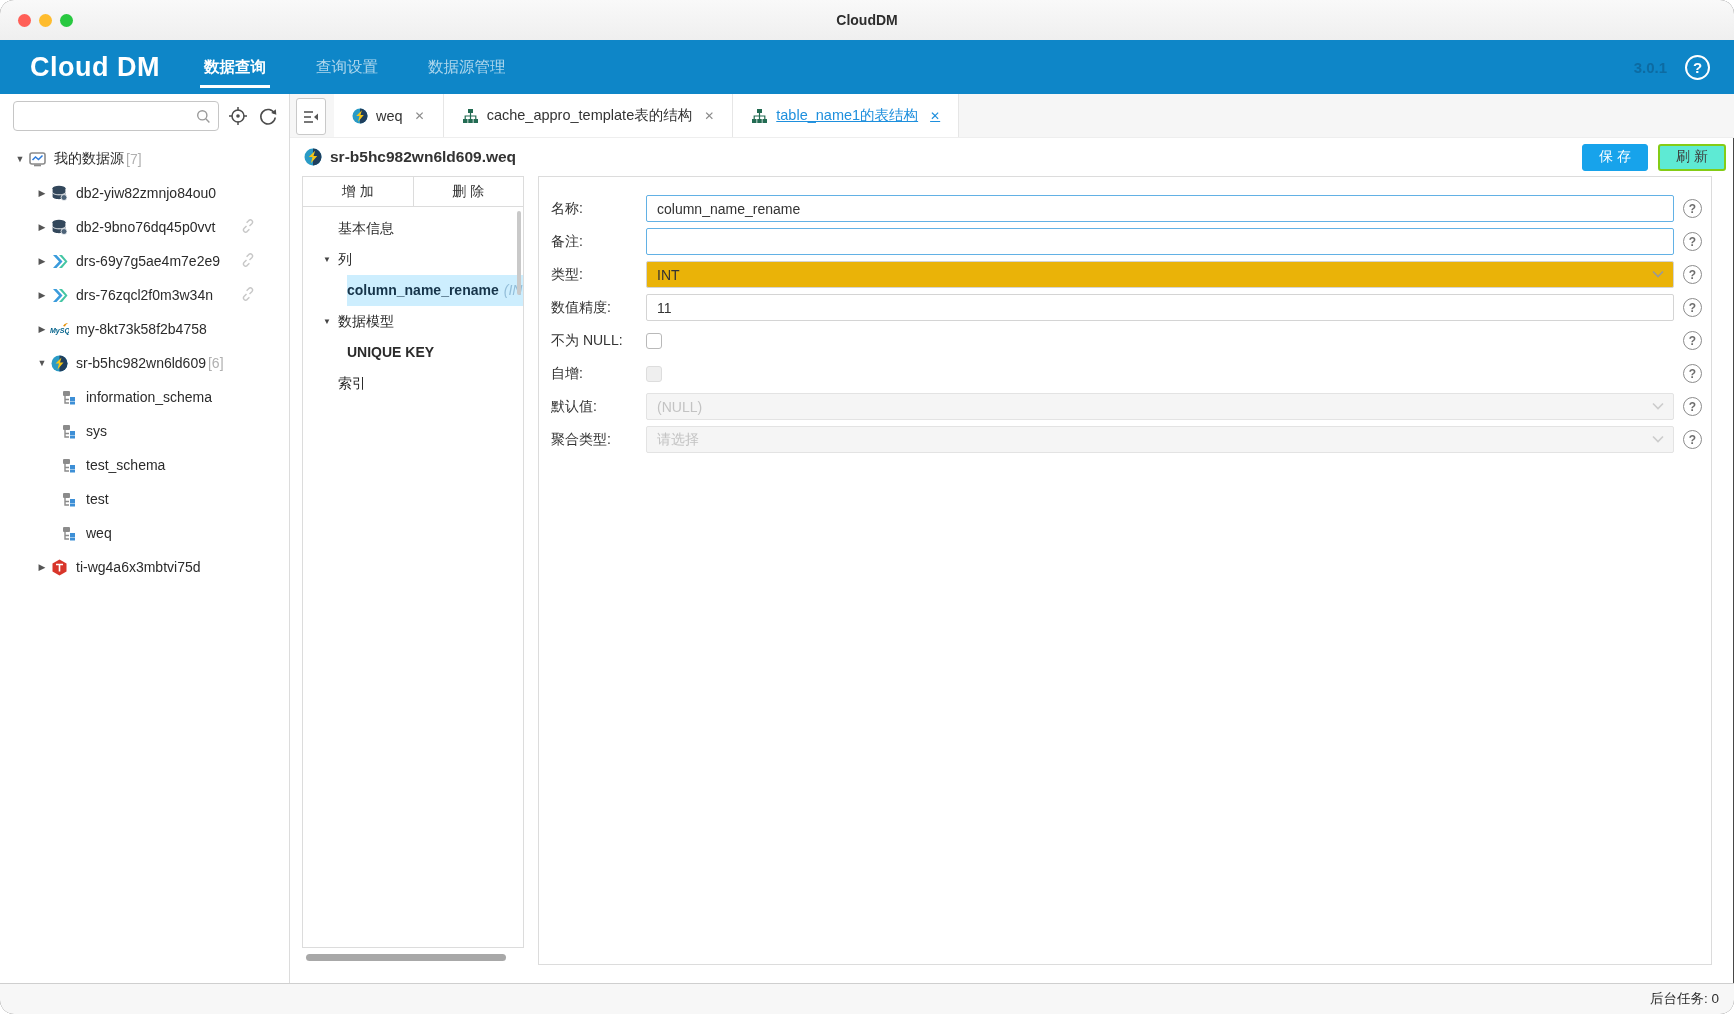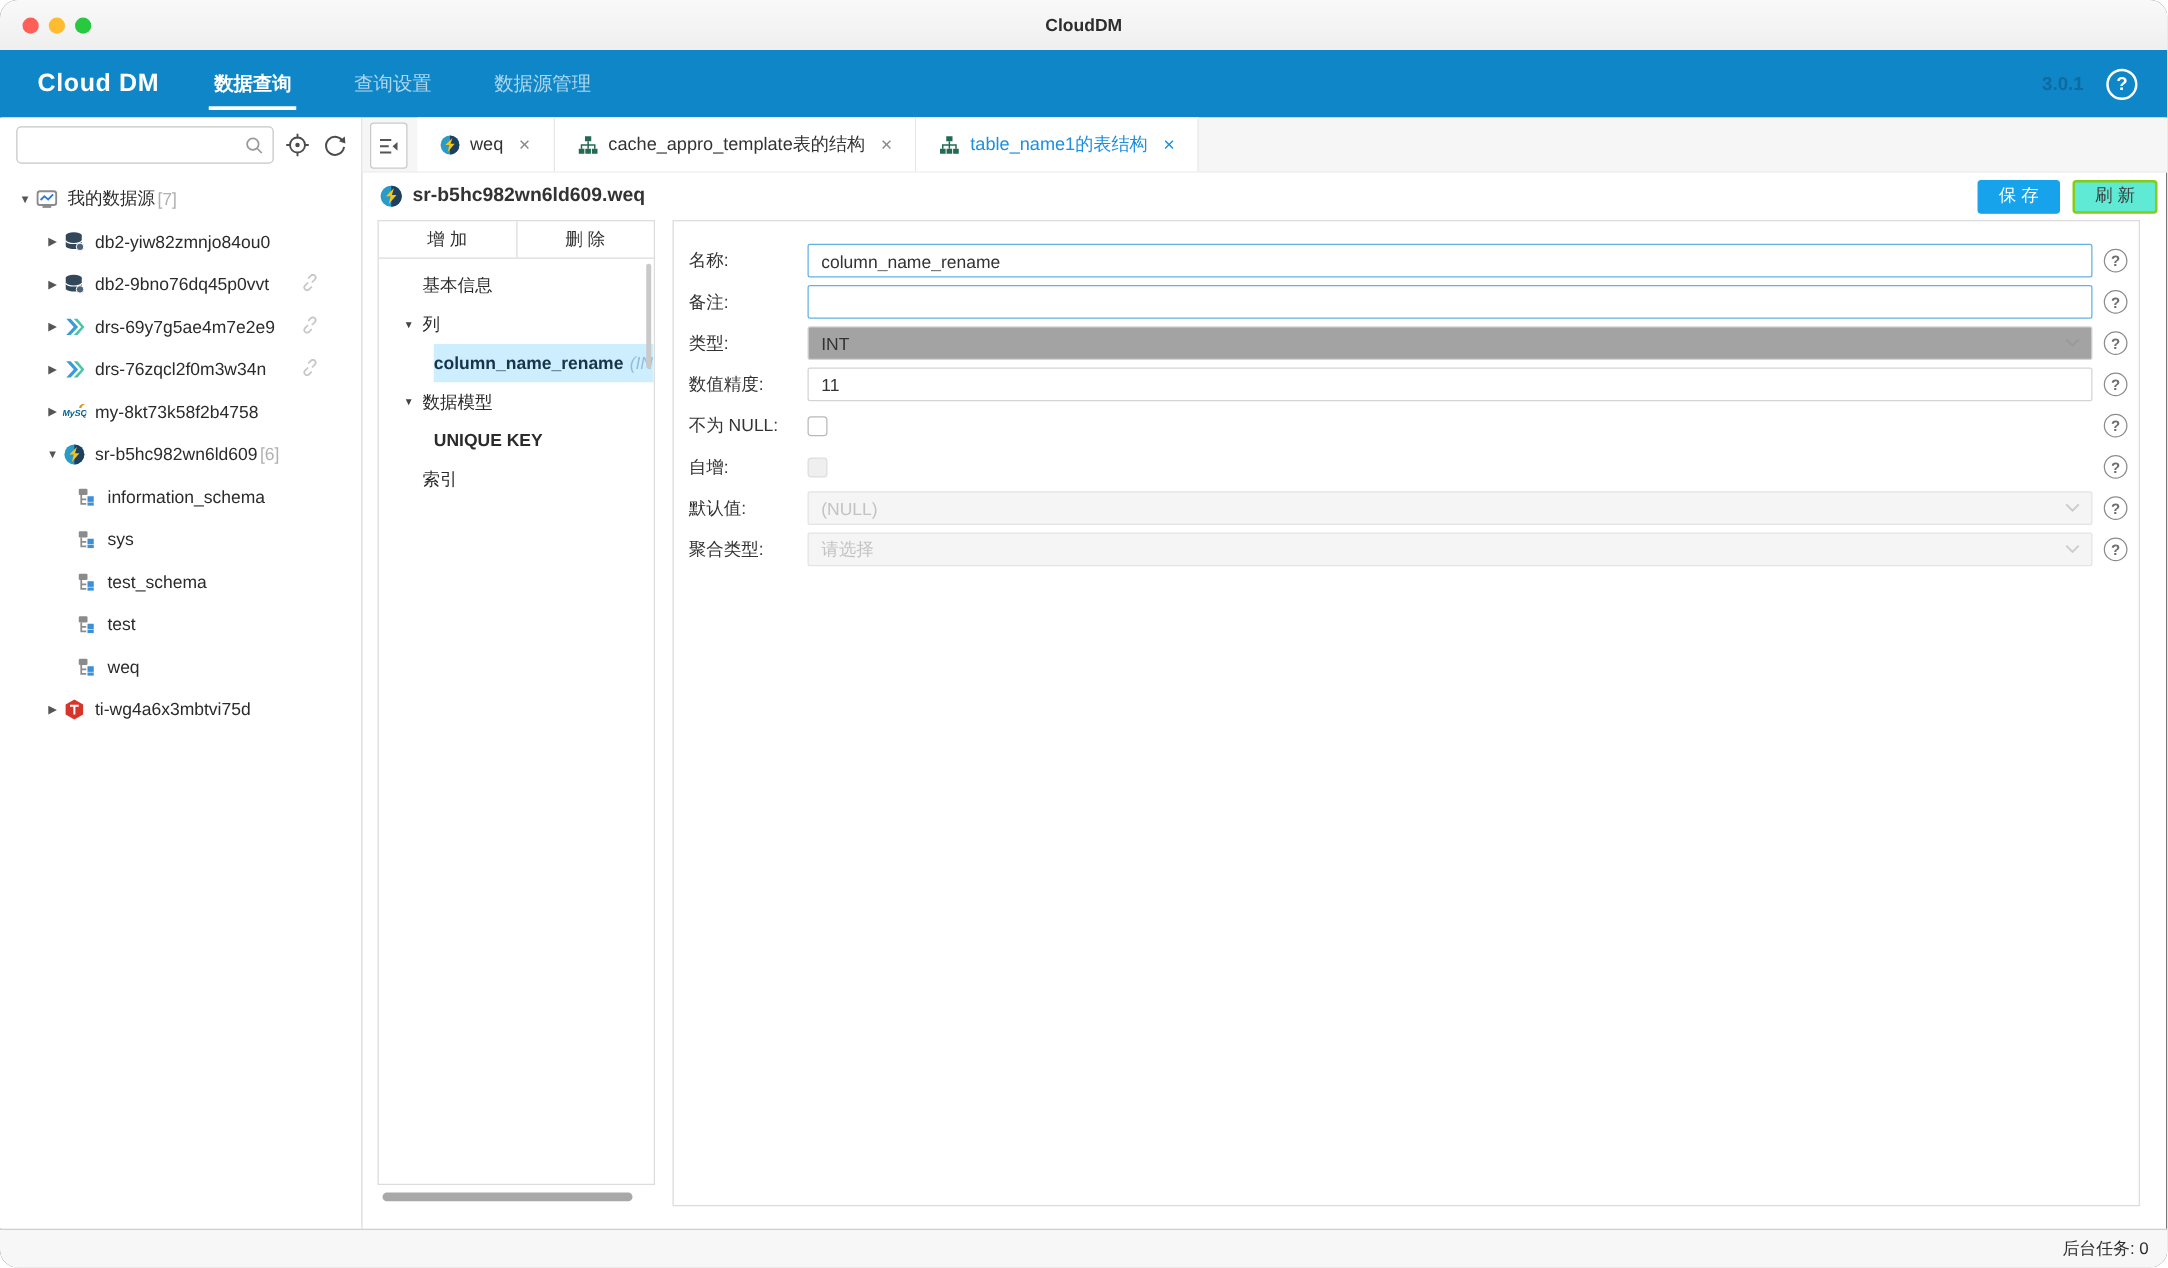--- a/index.html
+++ b/index.html
@@ -12,21 +12,21 @@
   }
   
   .titlebar{ height:40px; background:linear-gradient(#f9f9f9,#efefef); position:relative;
     display:flex; align-items:center; justify-content:center; flex:0 0 auto;}
   .tlights{ position:absolute; left:18px; top:14px; display:flex; gap:8px;}
   .tl{ width:13px; height:13px; border-radius:50%;}
   .tl.red{ background:#ff5f57;} .tl.yellow{ background:#febc2e;} .tl.green{ background:#28c840;}
   .wtitle{ font-size:14px; font-weight:bold; color:#2d2d2d;}
   
   .appheader{ height:54px; background:#0e86c8; display:flex; align-items:center; padding:0 24px 0 30px; flex:0 0 auto;}
-  .logo{ color:#fff; font-size:20px; font-weight:bold; letter-spacing:0.5px; margin-right:40px;}
+  .logo{ color:#fff; font-size:27px; font-weight:bold; letter-spacing:0.5px; margin-right:40px;}
   .nav{ display:flex; height:100%;}
   .nav-item{ position:relative; display:flex; align-items:center; padding:0 4px; margin-right:42px;
     font-size:15.5px; color:rgba(255,255,255,0.66); cursor:default; white-space:nowrap;}
   .nav-item.active{ color:#ffffff; font-weight:bold;}
   .nav-item.active::after{ content:""; position:absolute; left:0; right:0; bottom:6px; height:3px; background:#fff;}
   .hspacer{ flex:1;}
   .ver{ font-size:15px; font-weight:bold; color:#0d6ba2; margin-right:18px;}
   .helpcirc{ width:25px; height:25px; border:2px solid #fff; border-radius:50%; color:#fff;
     font-size:15px; font-weight:bold; display:flex; align-items:center; justify-content:center;}
   
@@ -46,21 +46,21 @@
   .linkicon{ position:absolute; right:34px; top:9px; opacity:0.55;}
   
   .main{ flex:1; display:flex; flex-direction:column; min-width:0;}
   .tabbar{ height:44px; background:#f6f6f6; display:flex; align-items:stretch; flex:0 0 auto; border-bottom:1px solid #eeeeee;}
   .collapse-btn{ width:30px; height:37px; margin:4px 8px 0 6px; background:#fff; border:1px solid #c9c9c9; border-radius:3px;
     display:flex; align-items:center; justify-content:center; align-self:flex-start;}
   .dtab{ background:#fff; display:flex; align-items:center; padding:0 18px; font-size:14.5px; color:#333;
     border-right:1px solid #e6e6e6; cursor:default; white-space:nowrap;}
   .dtab .ticon{ margin-right:8px; display:flex;}
   .dtab .tclose{ margin-left:12px; font-size:12px; color:#8a8a8a;}
-  .dtab.active{ color:#1e8fdd;}
+  .dtab.active{ color:#1e8fdd;text-decoration:underline;}
   .dtab.active .tclose{ color:#1e8fdd;}
   
   .ehead{ height:36px; display:flex; align-items:center; padding:2px 8px 0 14px; flex:0 0 auto;}
   .fname{ font-size:15.5px; font-weight:bold; color:#333; margin-left:8px;}
   .ebtns{ margin-left:auto; display:flex; gap:10px;}
   .btn{ height:27px; min-width:62px; padding:0 12px; font-size:14px; letter-spacing:4px; text-indent:4px;
     border-radius:3px; display:flex; align-items:center; justify-content:center; cursor:pointer;}
   .btn-save{ background:#17a3eb; color:#fff; border:1px solid #17a3eb;}
   .btn-refresh{ background:#5eead4; color:#3c3c3c; border:2px solid #84cc16;}
   
@@ -82,21 +82,21 @@
   .vscroll{ position:absolute; right:2px; top:34px; width:4px; height:84px; background:#c9c9c9; border-radius:2px;}
   .hscroll{ position:absolute; left:16px; top:780px; width:200px; height:7px; background:#a8a8a8; border-radius:4px;}
   .formbox{ flex:1; margin-left:14px; border:1px solid #dcdcdc; height:789px; background:#fff; padding:15px 0 0 0;}
   .frow{ display:flex; align-items:center; height:33px; padding:0 9px 0 12px;}
   .flabel{ width:95px; flex:0 0 auto; font-size:14px; color:#333;}
   .fctrl{ flex:1; display:flex; align-items:center; min-width:0;}
   .fin{ width:100%; height:27px; border:1px solid #d4d4d4; border-radius:2px; font-size:14px; color:#333; padding:0 10px; outline:none;
     font-family:"Liberation Sans","DejaVu Sans",sans-serif;}
   .fin.focusblue{ border:1px solid #62b1e5;}
   .fselect{ width:100%; height:27px; border:1px solid #d4d4d4; border-radius:2px; font-size:14px; color:#333;
-    display:flex; align-items:center; padding:0 26px 0 10px; position:relative; background:#a3a3a3; cursor:pointer;}
+    display:flex; align-items:center; padding:0 26px 0 10px; position:relative; background:#eab308; cursor:pointer;}
   .fselect .chev{ position:absolute; right:9px; top:8px;}
   .fselect.disabled{ background:#f5f5f5; color:#c3c3c3; border-color:#e3e3e3; cursor:default;}
   .checkbox{ width:16px; height:16px; border:1px solid #b9b9b9; border-radius:3px; background:#fff; cursor:pointer;}
   .checkbox.disabled{ background:#efefef; border-color:#dddddd; cursor:default;}
   .qicon{ width:19px; height:19px; flex:0 0 auto; margin-left:9px; border:1.5px solid #8c8c8c; border-radius:50%;
     color:#6e6e6e; font-size:12px; font-weight:bold; display:flex; align-items:center; justify-content:center;}
   
   .statusbar{ height:31px; flex:0 0 auto; background:#f7f7f7; border-top:1px solid #cfcfcf;
     display:flex; align-items:center; justify-content:flex-end; padding-right:15px; font-size:13.5px; color:#2e2e2e;}
   svg{ display:block;}

